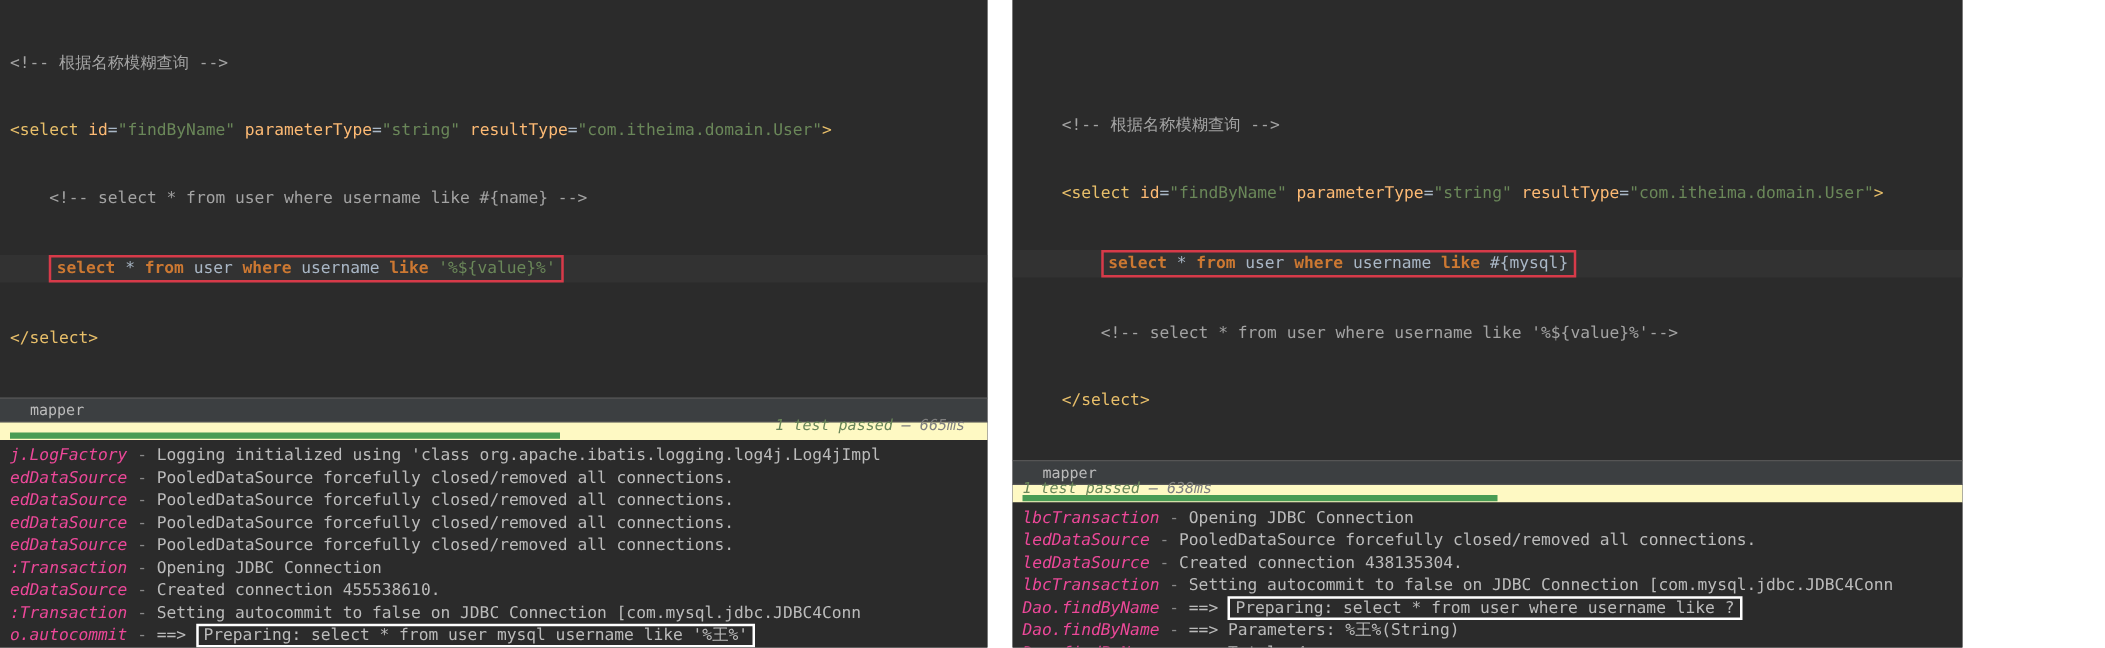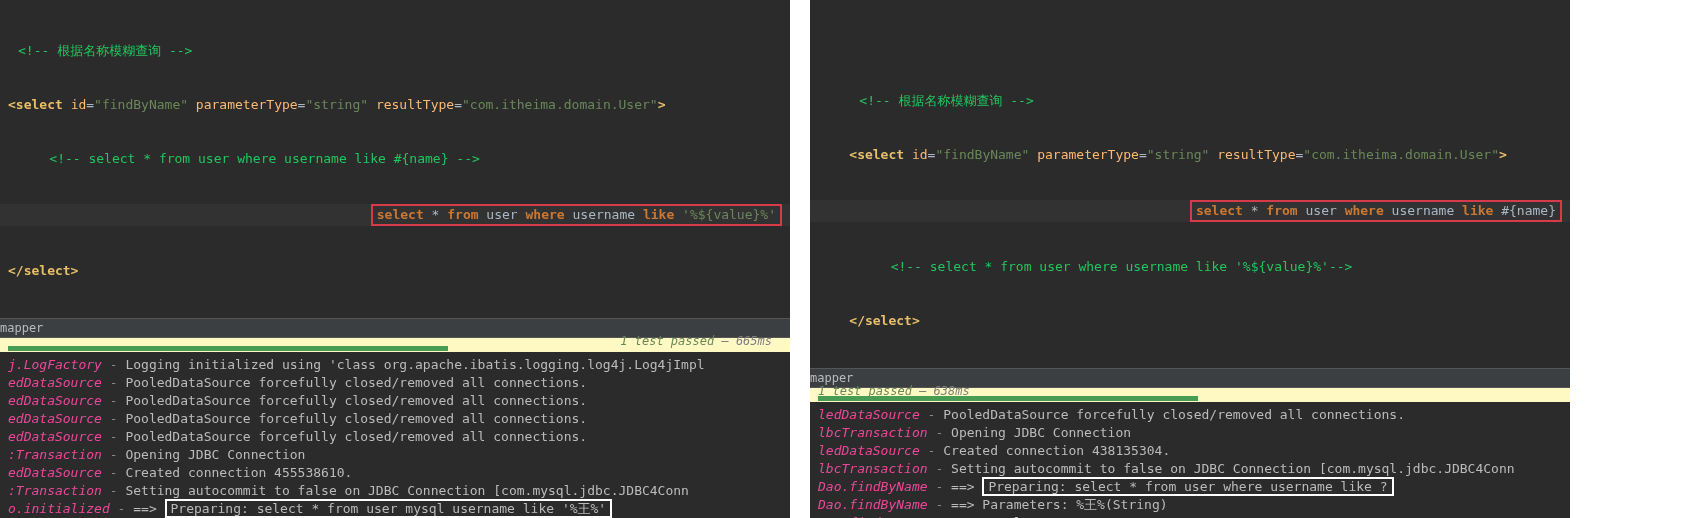--- a/index.html
+++ b/index.html
@@ -26,39 +26,38 @@
   .panel.left { width: 790px; }
   .panel.right { width: 760px; }
   .code-area {
     background: #2b2b2b;
     padding: 6px 0 2px 0;
     line-height: 18px;
     white-space: pre;
     overflow: hidden;
   }
   .code-line { padding: 0 8px; }
-  .comment { color: #22c55e; margin-left: 10px; }
+  .comment { color: #a3a3a3; }
   .string { color: #6a8759; }
-  .tag { color: #e8bf6a; font-weight: bold; }
+  .tag { color: #e8bf6a; font-weight: normal; }
   .attr-name { color: #fdba74; }
   .attr-val { color: #6a8759; }
   .kw { color: #cc7832; font-weight: bold; }
   .redbox {
     border: 2px solid #d73a49;
     padding: 0 4px;
     display: inline-block;
   }
   .hl-line {
     background: #323232;
-    text-align: right;
   }
   .breadcrumb {
     background: #3c3f41;
     color: #bbbbbb;
-    padding: 2px 0;
+    padding: 2px 24px;
     font-size: 12px;
     border-top: 1px solid #555;
     border-bottom: 1px solid #555;
   }
   .test-bar {
     background: #fef9c3;
     padding: 8px 8px 4px 8px;
     font-style: italic;
   }
   .test-progress {
@@ -121,46 +120,46 @@
       </div>
       <div class="console" id="console-left">
           <div class="console-line"><span class="log-source">j.LogFactory  </span><span class="log-sep"> - </span><span>Logging initialized using 'class org.apache.ibatis.logging.log4j.Log4jImpl</span></div>
           <div class="console-line"><span class="log-source">edDataSource  </span><span class="log-sep"> - </span><span>PooledDataSource forcefully closed/removed all connections.</span></div>
           <div class="console-line"><span class="log-source">edDataSource  </span><span class="log-sep"> - </span><span>PooledDataSource forcefully closed/removed all connections.</span></div>
           <div class="console-line"><span class="log-source">edDataSource  </span><span class="log-sep"> - </span><span>PooledDataSource forcefully closed/removed all connections.</span></div>
           <div class="console-line"><span class="log-source">edDataSource  </span><span class="log-sep"> - </span><span>PooledDataSource forcefully closed/removed all connections.</span></div>
           <div class="console-line"><span class="log-source">:Transaction  </span><span class="log-sep"> - </span><span>Opening JDBC Connection</span></div>
           <div class="console-line"><span class="log-source">edDataSource  </span><span class="log-sep"> - </span><span>Created connection 455538610.</span></div>
           <div class="console-line"><span class="log-source">:Transaction  </span><span class="log-sep"> - </span><span>Setting autocommit to false on JDBC Connection [com.mysql.jdbc.JDBC4Conn</span></div>
-          <div class="console-line"><span class="log-source">o.initialized  </span><span class="log-sep"> - </span><span>==&gt; </span><span class="redbox-inline">Preparing: select * from user mysql username like '%王%'</span></div>
+          <div class="console-line"><span class="log-source">o.autocommit  </span><span class="log-sep"> - </span><span>==&gt; </span><span class="redbox-inline">Preparing: select * from user mysql username like '%王%'</span></div>
         </div>
     </div>
 
   </div>
 
   <div class="col-wrap" style="position:relative;">
     <div class="panel right">
       <div class="code-area">
         <div class="code-line" style="height:14px"></div>
         <div class="code-line">    <span class="comment">&lt;!-- 根据名称模糊查询 --&gt;</span></div>
         <div class="code-line">    <span class="tag">&lt;<span>select</span></span> <span class="attr-name">id</span>=<span class="attr-val">"findByName"</span> <span class="attr-name">parameterType</span>=<span class="attr-val">"string"</span> <span class="attr-name">resultType</span>=<span class="attr-val">"com.itheima.domain.User"</span><span class="tag">&gt;</span></div>
-        <div class="code-line hl-line">        <span class="redbox"><span class="kw">select</span><span> * </span><span class="kw">from</span><span> user </span><span class="kw">where</span><span> username </span><span class="kw">like</span><span> #{name}</span></span></div>
+        <div class="code-line hl-line">        <span class="redbox"><span class="kw">select</span><span> * </span><span class="kw">from</span><span> user </span><span class="kw">where</span><span> username </span><span class="kw">like</span><span> #{mysql}</span></span></div>
         <div class="code-line">        <span class="comment">&lt;!-- select * from user where username like '%${value}%'--&gt;</span></div>
         <div class="code-line">    <span class="tag">&lt;/select&gt;</span></div>
       </div>
       <div class="breadcrumb">mapper</div>
       <div class="test-bar">
         <div class="test-progress right-w"></div>
         <div style="text-align:left; margin-top:-22px; padding-right:10px;">
           <span class="test-status">1 test passed</span><span class="test-time"> – 638ms</span>
         </div>
       </div>
       <div class="console" id="console-right">
+          <div class="console-line"><span class="log-source">lbcTransaction</span><span class="log-sep"> - </span><span>Opening JDBC Connection</span></div>
           <div class="console-line"><span class="log-source">ledDataSource </span><span class="log-sep"> - </span><span>PooledDataSource forcefully closed/removed all connections.</span></div>
-          <div class="console-line"><span class="log-source">lbcTransaction</span><span class="log-sep"> - </span><span>Opening JDBC Connection</span></div>
           <div class="console-line"><span class="log-source">ledDataSource </span><span class="log-sep"> - </span><span>Created connection 438135304.</span></div>
           <div class="console-line"><span class="log-source">lbcTransaction</span><span class="log-sep"> - </span><span>Setting autocommit to false on JDBC Connection [com.mysql.jdbc.JDBC4Conn</span></div>
           <div class="console-line"><span class="log-source">Dao.findByName</span><span class="log-sep"> - </span><span>==&gt; </span><span class="redbox-inline">Preparing: select * from user where username like ?</span></div>
           <div class="console-line"><span class="log-source">Dao.findByName</span><span class="log-sep"> - </span><span>==&gt; Parameters: %王%(String)</span></div>
           <div class="console-line"><span class="log-source">Dao.findByName</span><span class="log-sep"> - </span><span>&lt;==      Total: 4</span></div>
         </div>
     </div>
 
   </div>
 

